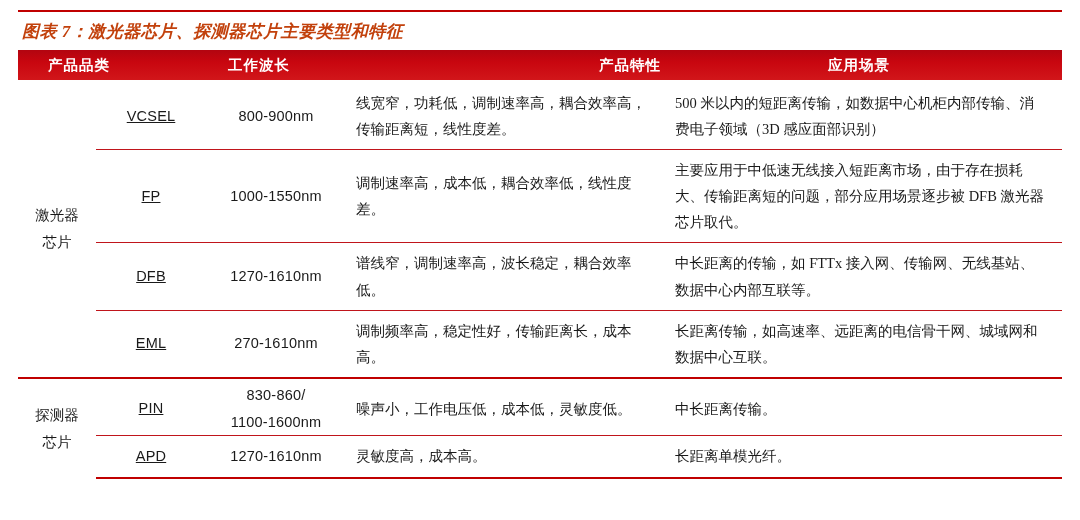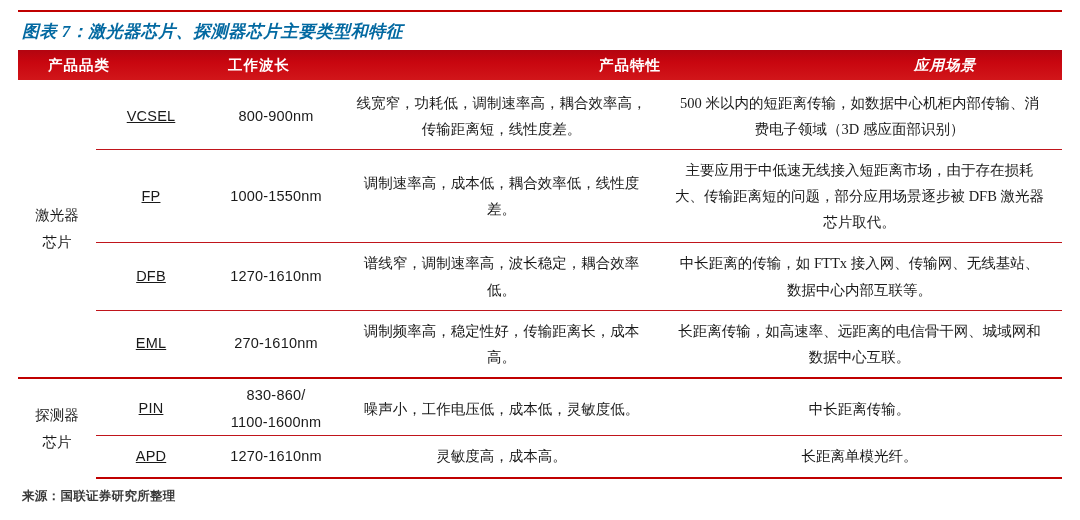--- a/index.html
+++ b/index.html
@@ -29,21 +29,21 @@
     background: #c00000;
     margin-top: 10px;
   }
 
   
   .fig-title {
     font-family: "Liberation Serif", "DejaVu Serif", serif;
     font-style: italic;
     font-weight: bold;
     font-size: 17px;
-    color: #0369a1;
+    color: #c2410c;
     letter-spacing: 0.5px;
     padding: 8px 2px 7px 4px;
     white-space: nowrap;
   }
 
   
   table.chip-table {
     width: 100%;
     border-collapse: collapse;
     table-layout: fixed;
@@ -64,21 +64,21 @@
     font-size: 14.5px;
     letter-spacing: 1px;
     height: 30px;
     padding: 0;
     vertical-align: middle;
     border: none;
   }
   thead th.th-cat   { text-align: left;   padding-left: 30px; }
   thead th.th-wave  { text-align: left;   padding-left: 22px; }
   thead th.th-feat  { text-align: right;   padding-left: 44px; }
-  thead th.th-app   { text-align: center;   padding-left: 167px; font-style: italic; }
+  thead th.th-app   { text-align: left;   padding-left: 167px; }
 
   tbody td {
     padding: 0;
     vertical-align: middle;
     border: none;
     font-size: 14.5px;
     line-height: 1.85;
   }
 
   
@@ -107,21 +107,21 @@
     text-align: center;
     font-family: "Liberation Sans", sans-serif;
     font-size: 14.5px;
     color: #1a1a1a;
     letter-spacing: 0.2px;
   }
   td.wave .w-l { display: block; line-height: 1.85; }
 
   
   td.feat, td.app {
-    text-align: center;
+    text-align: left;
     font-family: "Liberation Serif", "DejaVu Serif", serif;
     font-size: 14.5px;
     color: #1a1a1a;
     line-height: 1.8;
     padding: 7px 14px 7px 10px;
   }
   td.app { padding-left: 14px; padding-right: 18px; }
 
   
   
@@ -287,15 +287,14 @@
         <td class="app">长距离单模光纤。</td>
       </tr>
 
       <tr class="sep-full">
         <td colspan="5"></td>
       </tr>
 
     </tbody>
   </table>
 
-  <div class="source">来源：国联证券研究所整理</div>
 
 </div>
 
 </body></html>

